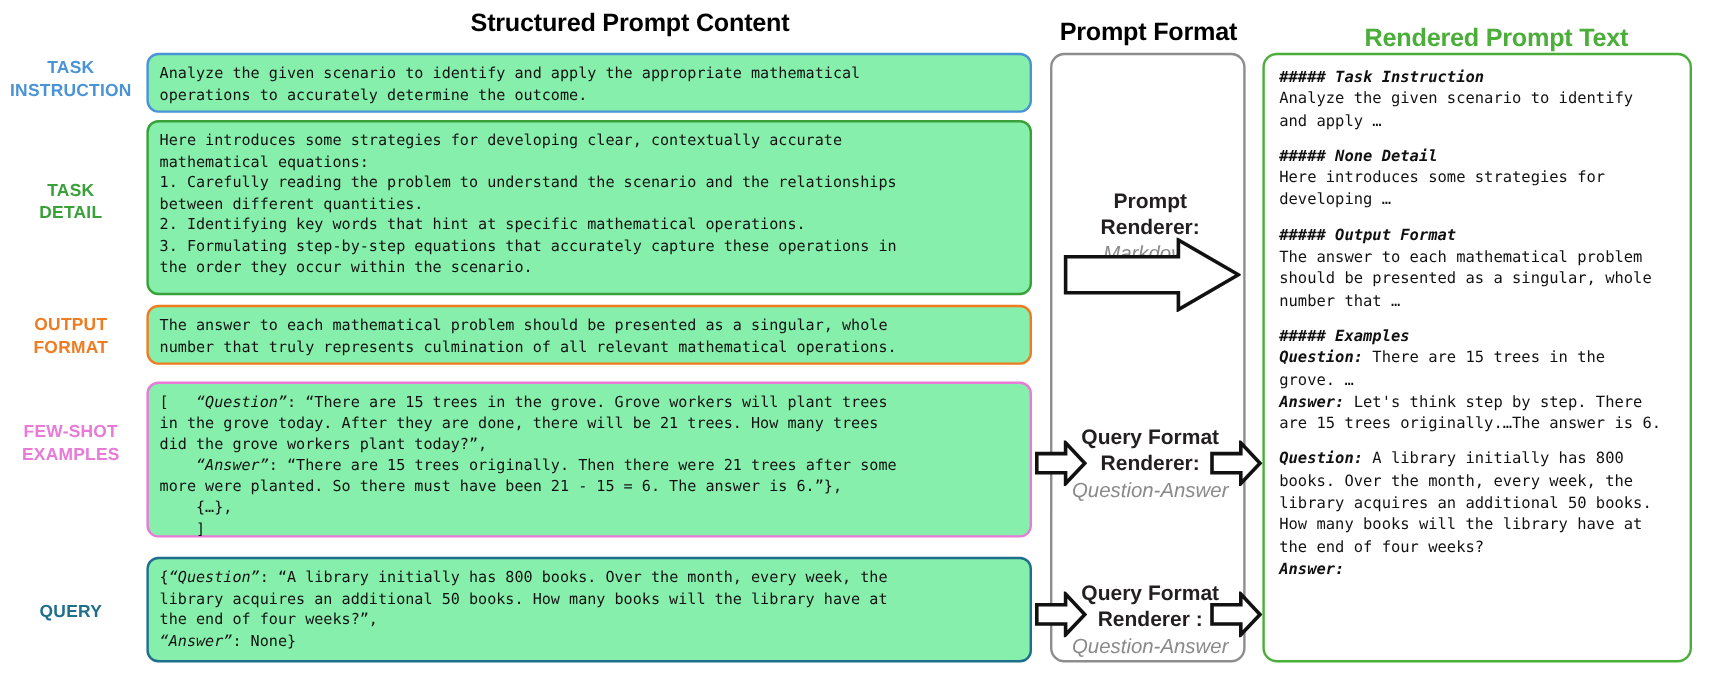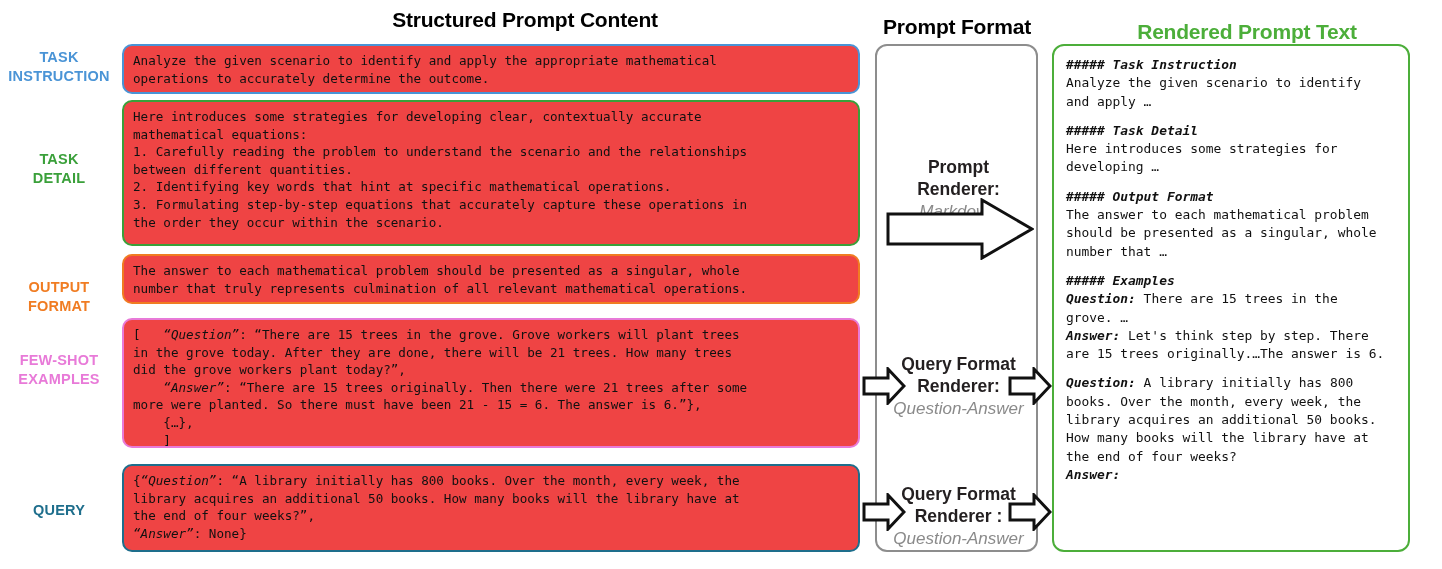--- a/index.html
+++ b/index.html
@@ -31,32 +31,32 @@
     text-align: center;
     font-weight: bold;
     font-size: 14.5px;
     line-height: 19px;
     letter-spacing: 0.2px;
     width: 118px;
     left: 0px;
   }
   #label-task-instruction { top: 48px;  color: #4a94d6; }
   #label-task-detail      { top: 150px; color: #3aa03a; }
-  #label-output-format    { top: 262px; color: #f07c22; margin-top: 16px; }
+  #label-output-format    { top: 262px; color: #f07c22; }
   #label-fewshot          { top: 351px; color: #e87ad8; }
   #label-query            { top: 488px; color: #1e6e8c; margin-top: 13px; }
 
   
   .cbox {
     position: absolute;
     left: 122px;
     width: 738px;
     border: 2px solid #000;
     border-radius: 10px;
-    background: #ef4444;
+    background: #86efac;
     padding: 6px 9px 5px 9px;
   }
   .cbox .mono {
     font-family: "DejaVu Sans Mono", monospace;
     font-size: 12.6px;
     line-height: 17.6px;
     color: #111;
     white-space: pre-wrap;
   }
   #box-task-instruction { top: 44px;  height: 50px;  border-color: #4a94d6; }
@@ -203,21 +203,21 @@
     <polygon points="2,11 26,11 26,2 42,19 26,36 26,27 2,27" fill="#ffffff" stroke="#111111" stroke-width="3" stroke-linejoin="miter"></polygon>
   </svg>
 
   <svg class="arrow" style="left:1008px; top:493px;" width="44" height="38" viewBox="0 0 44 38">
     <polygon points="2,11 26,11 26,2 42,19 26,36 26,27 2,27" fill="#ffffff" stroke="#111111" stroke-width="3" stroke-linejoin="miter"></polygon>
   </svg>
 
   <div id="rendered-panel">
     <div class="rmono"><span class="rhead">##### Task Instruction</span>
 <span>Analyze the given scenario to identify
-and apply …</span><span class="rspacer"></span><span class="rhead">##### Task Detail</span>
+and apply …</span><span class="rspacer"></span><span class="rhead">##### None Detail</span>
 <span>Here introduces some strategies for
 developing …</span><span class="rspacer"></span><span class="rhead">##### Output Format</span>
 <span>The answer to each mathematical problem
 should be presented as a singular, whole
 number that …</span><span class="rspacer"></span><span class="rhead">##### Examples</span>
 <span class="rhead">Question:</span><span> There are 15 trees in the
 grove. …</span>
 <span class="rhead">Answer:</span><span> Let's think step by step. There
 are 15 trees originally.…The answer is 6.</span><span class="rspacer"></span><span class="rhead">Question:</span><span> A library initially has 800
 books. Over the month, every week, the

